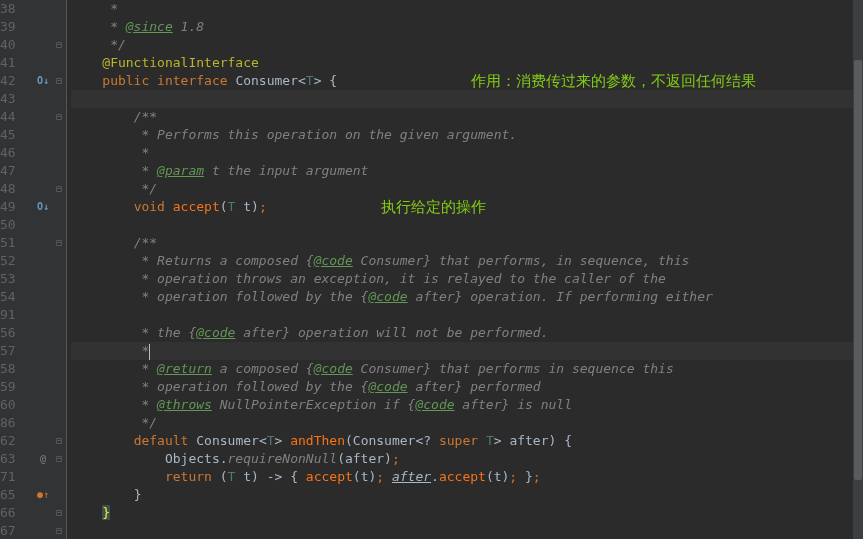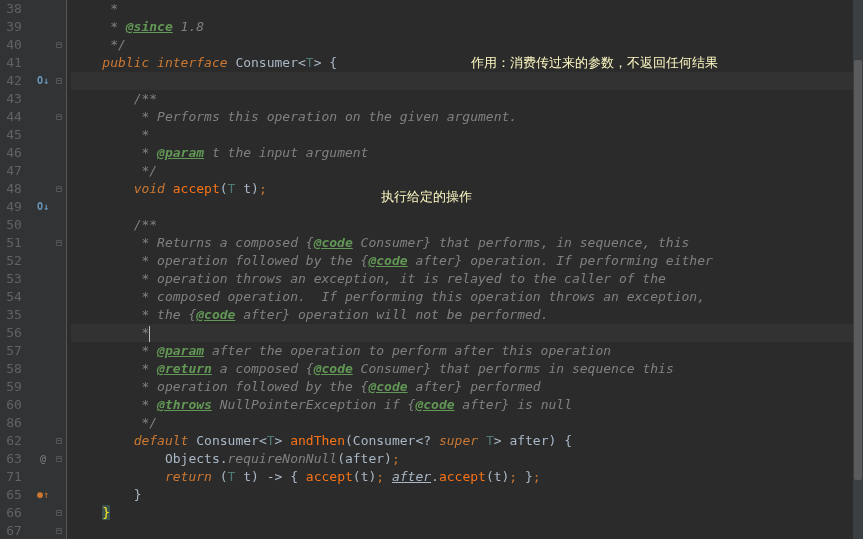--- a/index.html
+++ b/index.html
@@ -27,21 +27,21 @@
     padding-top: 0;
   }
   .gutter-row {
     display: flex;
     height: 18px;
     align-items: center;
   }
   .lineno {
     width: 34px;
     padding-right: 6px;
-    text-align: center;
+    text-align: left;
   }
   .marker {
     width: 18px;
     display: flex;
     align-items: center;
     justify-content: center;
     font-size: 10px;
   }
   .marker.impl { color: #6897bb; font-weight: bold; }
   .marker.at { color: #808080; }
@@ -61,38 +61,38 @@
     padding-left: 4px;
     border-left: 1px solid #555;
   }
   .code-line {
     height: 18px;
     white-space: pre;
     position: relative;
   }
   .code-line.hl { background: #323232; }
   .code-line.cur { background: #323232; }
-  .kw { color: #cc7832; font-style: italic; }
+  .kw { color: #cc7832; }
   .anno { color: #bbb529; }
   .type { color: #a9b7c6; }
   .generic { color: #507874; }
   .comment { color: #808080; font-style: italic; }
-  .doctag { color: #629755; font-style: italic; text-decoration: underline; font-weight: bold; }
+  .doctag { color: #629755; font-style: italic; text-decoration: underline; font-weight: normal; }
   .method { color: #f97316; }
   .param { color: #a9b7c6; }
   .punct { color: #cc7832; }
   .brace { color: #a9b7c6; }
   .brace-hl { color: #ffef28; background: #3b514d; }
   .ital-id { font-style: italic; text-decoration: underline; }
   .red-note {
     position: absolute;
-    color: #fef9c3;
+    color: #84cc16;
     font-family: 'Microsoft YaHei', sans-serif;
     font-style: normal;
-    font-size: 13px;
+    font-size: 15px;
   }
   .caret {
     display: inline-block;
     width: 1px;
     height: 16px;
     background: #bbb;
     vertical-align: middle;
   }
   .scrollbar {
     position: absolute;
@@ -194,21 +194,21 @@
         <div class="lineno">53</div>
         <div class="marker "></div>
         <div class="fold"></div>
       </div>
       <div class="gutter-row">
         <div class="lineno">54</div>
         <div class="marker "></div>
         <div class="fold"></div>
       </div>
       <div class="gutter-row">
-        <div class="lineno">35</div>
+        <div class="lineno">91</div>
         <div class="marker "></div>
         <div class="fold"></div>
       </div>
       <div class="gutter-row">
         <div class="lineno">56</div>
         <div class="marker "></div>
         <div class="fold"></div>
       </div>
       <div class="gutter-row">
         <div class="lineno">57</div>
@@ -263,37 +263,37 @@
       <div class="gutter-row">
         <div class="lineno">67</div>
         <div class="marker "></div>
         <div class="fold">⊟</div>
       </div>
     </div>
   <div class="code" id="code">
       <div class="code-line"><span>     </span><span class="comment">*</span></div>
       <div class="code-line"><span>     </span><span class="comment">* </span><span class="doctag">@since</span><span class="comment"> 1.8</span></div>
       <div class="code-line"><span>     </span><span class="comment">*/</span></div>
+      <div class="code-line"><span>    </span><span class="anno">@FunctionalInterface</span></div>
       <div class="code-line"><span>    </span><span class="kw">public interface </span><span class="type">Consumer</span><span class="brace">&lt;</span><span class="generic">T</span><span class="brace">&gt; </span><span class="brace">{</span><span class="red-note" style="left: 400px; top: 0px;">作用：消费传过来的参数，不返回任何结果</span></div>
       <div class="code-line hl"></div>
       <div class="code-line"><span>        </span><span class="comment">/**</span></div>
       <div class="code-line"><span>         </span><span class="comment">* Performs this operation on the given argument.</span></div>
       <div class="code-line"><span>         </span><span class="comment">*</span></div>
       <div class="code-line"><span>         </span><span class="comment">* </span><span class="doctag">@param</span><span class="comment"> t the input argument</span></div>
       <div class="code-line"><span>         </span><span class="comment">*/</span></div>
-      <div class="code-line"><span>        </span><span class="kw">void </span><span class="method">accept</span><span class="brace">(</span><span class="generic">T </span><span class="param">t</span><span class="brace">)</span><span class="punct">;</span><span class="red-note" style="left: 310px; top: 0px; margin-top: 8px;">执行给定的操作</span></div>
+      <div class="code-line"><span>        </span><span class="kw">void </span><span class="method">accept</span><span class="brace">(</span><span class="generic">T </span><span class="param">t</span><span class="brace">)</span><span class="punct">;</span><span class="red-note" style="left: 310px; top: 0px;">执行给定的操作</span></div>
       <div class="code-line"></div>
       <div class="code-line"><span>        </span><span class="comment">/**</span></div>
       <div class="code-line"><span>         </span><span class="comment">* Returns a composed {</span><span class="doctag">@code</span><span class="comment"> Consumer</span><span class="comment">}</span><span class="comment"> that performs, in sequence, this</span></div>
+      <div class="code-line"><span>         </span><span class="comment">* operation throws an exception, it is relayed to the caller of the</span></div>
       <div class="code-line"><span>         </span><span class="comment">* operation followed by the {</span><span class="doctag">@code</span><span class="comment"> after</span><span class="comment">}</span><span class="comment"> operation. If performing either</span></div>
-      <div class="code-line"><span>         </span><span class="comment">* operation throws an exception, it is relayed to the caller of the</span></div>
-      <div class="code-line"><span>         </span><span class="comment">* composed operation.  If performing this operation throws an exception,</span></div>
+      <div class="code-line"><span>         </span></div>
       <div class="code-line"><span>         </span><span class="comment">* the {</span><span class="doctag">@code</span><span class="comment"> after</span><span class="comment">}</span><span class="comment"> operation will not be performed.</span></div>
       <div class="code-line cur"><span>         </span><span class="comment">*</span><span class="caret"></span></div>
-      <div class="code-line"><span>         </span><span class="comment">* </span><span class="doctag">@param</span><span class="comment"> after the operation to perform after this operation</span></div>
       <div class="code-line"><span>         </span><span class="comment">* </span><span class="doctag">@return</span><span class="comment"> a composed {</span><span class="doctag">@code</span><span class="comment"> Consumer</span><span class="comment">}</span><span class="comment"> that performs in sequence this</span></div>
       <div class="code-line"><span>         </span><span class="comment">* operation followed by the {</span><span class="doctag">@code</span><span class="comment"> after</span><span class="comment">}</span><span class="comment"> performed</span></div>
       <div class="code-line"><span>         </span><span class="comment">* </span><span class="doctag">@throws</span><span class="comment"> NullPointerException if {</span><span class="doctag">@code</span><span class="comment"> after</span><span class="comment">}</span><span class="comment"> is null</span></div>
       <div class="code-line"><span>         </span><span class="comment">*/</span></div>
       <div class="code-line"><span>        </span><span class="kw">default </span><span class="type">Consumer</span><span class="brace">&lt;</span><span class="generic">T</span><span class="brace">&gt; </span><span class="method">andThen</span><span class="brace">(</span><span class="type">Consumer</span><span class="brace">&lt;</span><span class="brace">? </span><span class="kw">super </span><span class="generic">T</span><span class="brace">&gt; </span><span class="param">after</span><span class="brace">) </span><span class="brace">{</span></div>
       <div class="code-line"><span>            </span><span class="type">Objects.</span><span class="comment">requireNonNull</span><span class="brace">(</span><span class="param">after</span><span class="brace">)</span><span class="punct">;</span></div>
       <div class="code-line"><span>            </span><span class="kw">return </span><span class="brace">(</span><span class="generic">T </span><span class="param">t</span><span class="brace">) -&gt; </span><span class="brace">{ </span><span class="method">accept</span><span class="brace">(</span><span class="param">t</span><span class="brace">)</span><span class="punct">; </span><span class="ital-id">after</span><span class="brace">.</span><span class="method">accept</span><span class="brace">(</span><span class="param">t</span><span class="brace">)</span><span class="punct">; </span><span class="brace">}</span><span class="punct">;</span></div>
       <div class="code-line"><span>        </span><span class="brace">}</span></div>
       <div class="code-line"><span>    </span><span class="brace-hl">}</span></div>
     </div>

